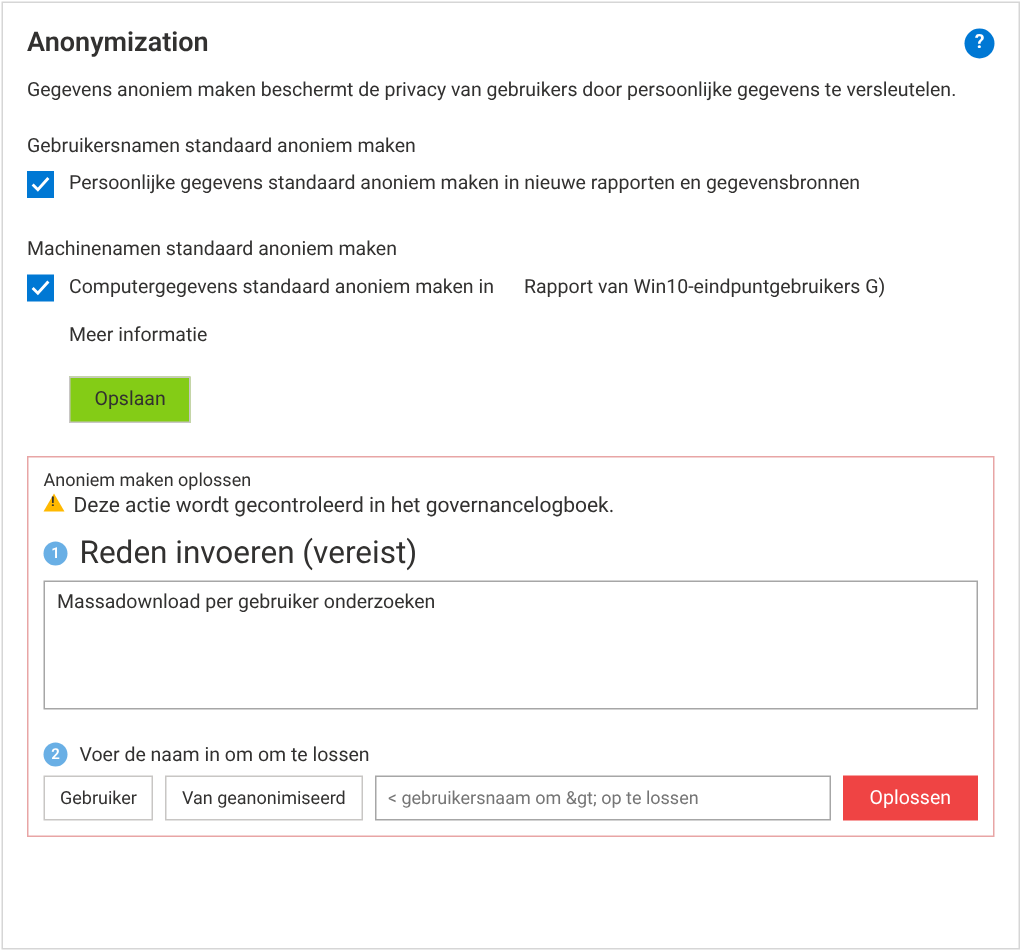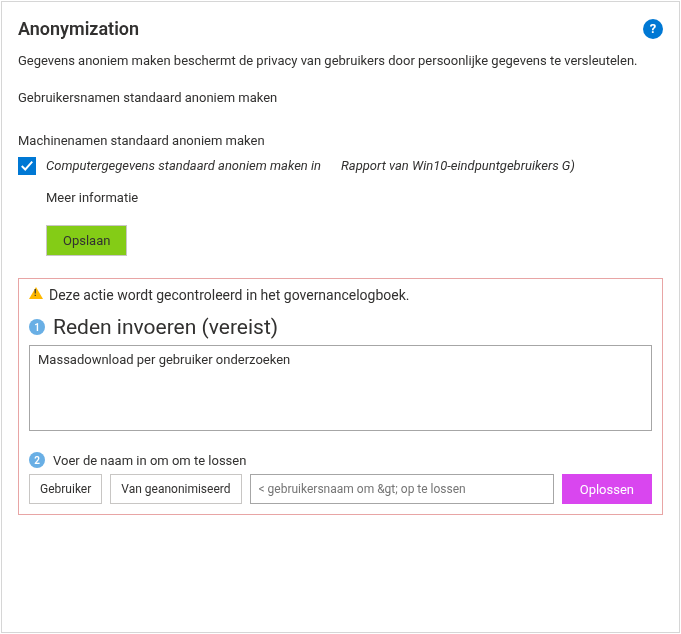--- a/index.html
+++ b/index.html
@@ -67,21 +67,21 @@
     background: #0078d4;
     display: flex;
     align-items: center;
     justify-content: center;
     flex-shrink: 0;
     cursor: pointer;
     margin-top: 1px;
   }
   .checkbox svg { width: 14px; height: 14px; }
   .check-text { font-size: 13px; line-height: 20px; }
-  .check-text-group { display: flex; gap: 20px; align-items: center; font-style: italic; }
+  .check-text-group { display: flex; gap: 20px; align-items: center; }
   .more-info {
     font-size: 13px;
     margin: 14px 0 20px 28px;
     color: #323130;
     cursor: pointer;
   }
   .save-btn {
     border: 1px solid #c8c6c4;
     background: #84cc16;
     font-size: 13px;
@@ -170,21 +170,21 @@
   }
   .name-input {
     flex: 1;
     border: 1px solid #a6a6a6;
     font-size: 12px;
     padding: 7px 8px;
     font-family: inherit;
     color: #323130;
   }
   .primary-btn {
-    background: #d946ef;
+    background: #ef4444;
     color: #fff;
     border: none;
     font-size: 13px;
     padding: 7px 18px;
     cursor: pointer;
     font-family: inherit;
   }
   .gap { height: 20px; }
 </style>
 </head>
@@ -196,20 +196,28 @@
     <h1>Anonymization</h1>
     <div class="help-badge">
       <span>?</span>
     </div>
   </div>
 
   <p class="desc">Gegevens anoniem maken beschermt de privacy van gebruikers door persoonlijke gegevens te versleutelen.</p>
 
   
   <p class="section-label">Gebruikersnamen standaard anoniem maken</p>
+  <div class="check-row">
+    <div class="checkbox">
+      <svg viewBox="0 0 16 16">
+          <path d="M2 8 L6 12 L14 3" stroke="#fff" stroke-width="2.2" fill="none"></path>
+        </svg>
+    </div>
+    <span class="check-text">Persoonlijke gegevens standaard anoniem maken in nieuwe rapporten en gegevensbronnen</span>
+  </div>
 
   <div class="gap"></div>
 
   
   <p class="section-label">Machinenamen standaard anoniem maken</p>
   <div class="check-row">
     <div class="checkbox">
       <svg viewBox="0 0 16 16">
           <path d="M2 8 L6 12 L14 3" stroke="#fff" stroke-width="2.2" fill="none"></path>
         </svg>
@@ -218,20 +226,21 @@
       <span class="check-text">Computergegevens standaard anoniem maken in</span>
       <span class="check-text">Rapport van Win10-eindpuntgebruikers G)</span>
     </div>
   </div>
   <div class="more-info">Meer informatie</div>
 
   <button class="save-btn">Opslaan</button>
 
   
   <div class="resolve-panel">
+    <p class="resolve-title">Anoniem maken oplossen</p>
     <div class="warn-row">
       <div class="warn-icon"></div>
       <span class="warn-text">Deze actie wordt gecontroleerd in het governancelogboek.</span>
     </div>
 
     <div class="step-row">
       <div class="step-num">1</div>
       <span class="step-label">Reden invoeren (vereist)</span>
     </div>
     <textarea class="reason-box" style="">Massadownload per gebruiker onderzoeken</textarea>

